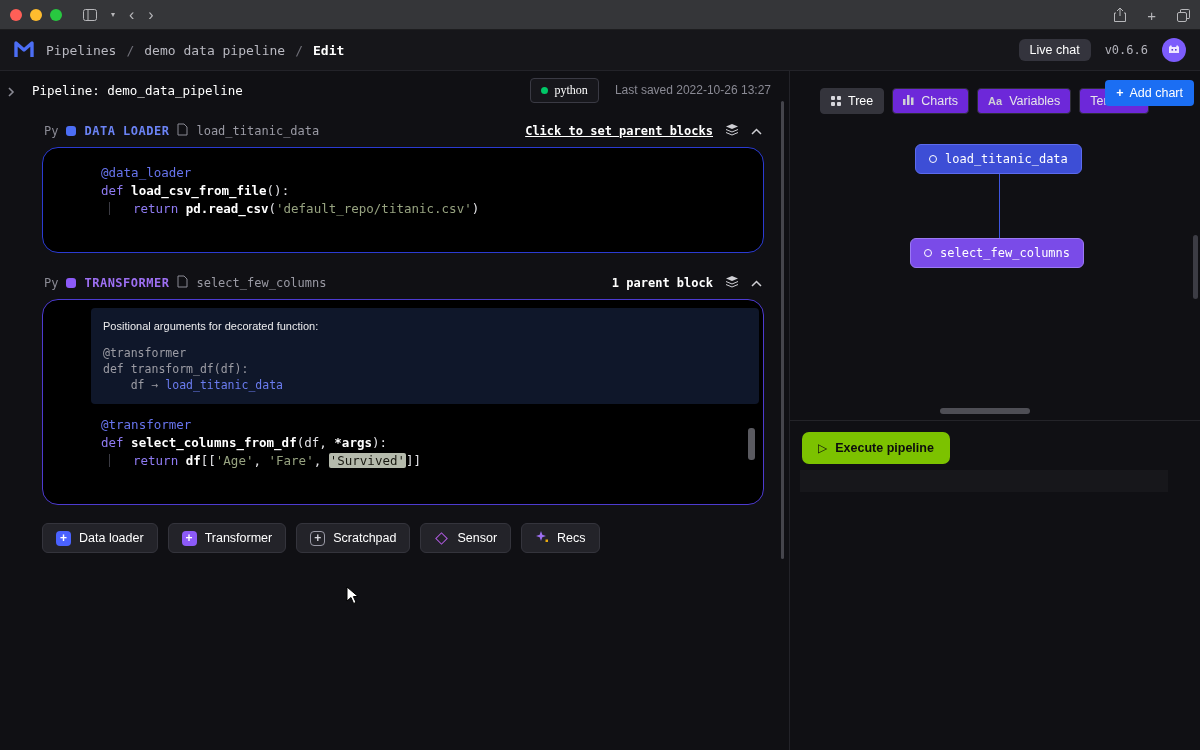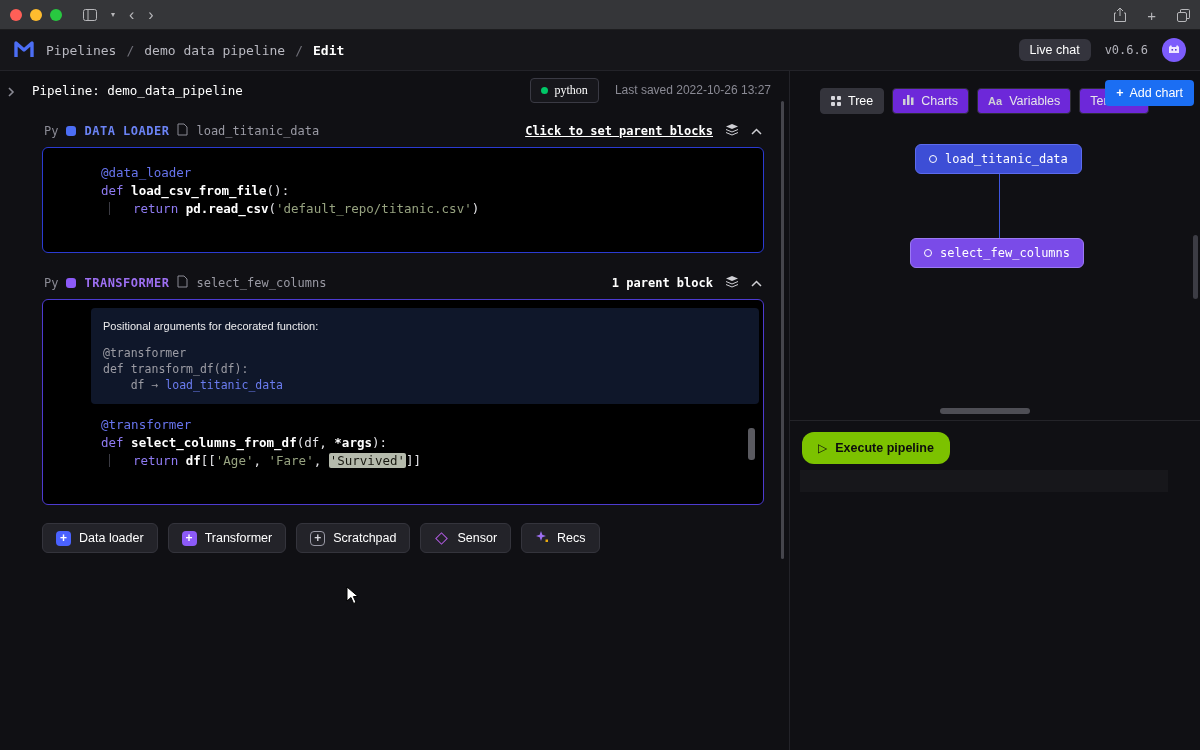--- a/index.html
+++ b/index.html
@@ -65,21 +65,21 @@
   .sq { width:10px; height:10px; border-radius:3px; }
   .sq-blue { background:#4C6EF5; } .sq-purple { background:#8C5AF8; }
   .btype { font-family:"DejaVu Sans Mono",monospace; font-weight:bold; font-size:12px; letter-spacing:.5px; }
   .btype-loader { color:#6B83F5; } .btype-transformer { color:#9D6FF2; }
   .bname { font-family:"DejaVu Sans Mono",monospace; font-size:12px; color:#9a9aa4; }
   .bh-right { margin-left:auto; display:flex; align-items:center; gap:12px; }
   .parent-link { color:#fff; font-weight:bold; font-size:12px; font-family:"DejaVu Sans Mono",monospace; }
   .underline { text-decoration:underline; }
 
   
-  .code-box { position:relative; background:#000; border-radius:6px;
+  .code-box { position:relative; background:#000; border-radius:16px;
     font-family:"DejaVu Sans Mono",monospace; font-size:12.5px; line-height:18px; }
   .box1 { border:1px solid #2B3BD2; padding:16px 12px 34px 58px; min-height:104px; margin-top:2px; }
   .box2 { border:1px solid #4D3BD0; padding:4px 4px 34px 58px; min-height:194px; margin-top:2px; }
   .cl { white-space:pre; color:#E4E4E8; }
   .t-dec { color:#6774EE; }
   .t-kw { color:#8F7BF2; }
   .t-fn { color:#ffffff; font-weight:bold; }
   .t-pln { color:#E4E4E8; }
   .t-str { color:#97A380; }
   .t-strhl { background:#B5BAAC; color:#17170F; border-radius:2px; padding:0 1px; }
@@ -121,21 +121,21 @@
     padding:0 13px; border-radius:6px; color:#fff; font-family:"DejaVu Sans Mono",monospace; font-size:12px; }
   .node-1 { left:125px; top:73px; background:#3D4ED6; border:1px solid #5C6BEE; }
   .node-2 { left:120px; top:167px; background:#7A4BE8; border:1px solid #9B79F4; }
   .ring { width:8px; height:8px; border:1.5px solid #fff; border-radius:50%; }
   .edge { position:absolute; left:209px; top:103px; width:1px; height:64px; background:#3E55E0; }
 
   .hthumb { position:absolute; left:150px; top:337px; width:90px; height:6px; background:#4E4E55; border-radius:3px; }
   .right-scroll { position:absolute; right:2px; top:164px; width:5px; height:64px; background:#3C3C44; border-radius:3px; }
   .right-div { position:absolute; left:0; right:0; top:349px; height:1px; background:#242429; }
   .exec-btn { position:absolute; left:12px; top:361px; height:32px; display:flex; align-items:center; gap:8px;
-    padding:0 16px; background:#7CC200; border-radius:12px; color:#0d0d0d; font-weight:bold; font-size:12.5px; }
+    padding:0 16px; background:#7CC200; border-radius:7px; color:#0d0d0d; font-weight:bold; font-size:12.5px; }
   .exec-btn .play::before { content:"▷"; font-weight:normal; font-size:12px; }
   .out-strip { position:absolute; left:10px; top:399px; width:368px; height:22px; background:#17171B; }
 
   .cursor { position:absolute; left:346px; top:586px; z-index:50; }
 </style>
 </head>
 <body>
 
 <div class="chrome">
   <div class="lights">

